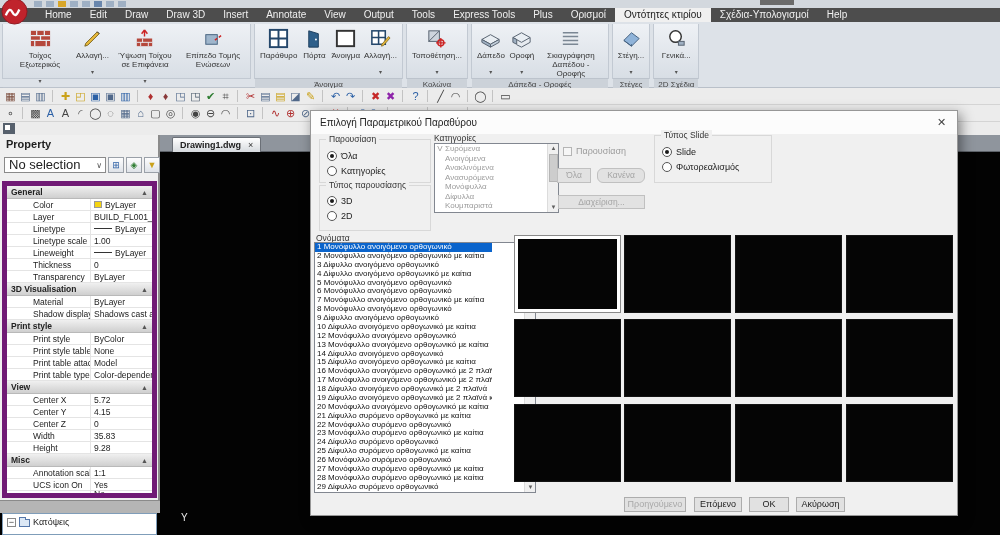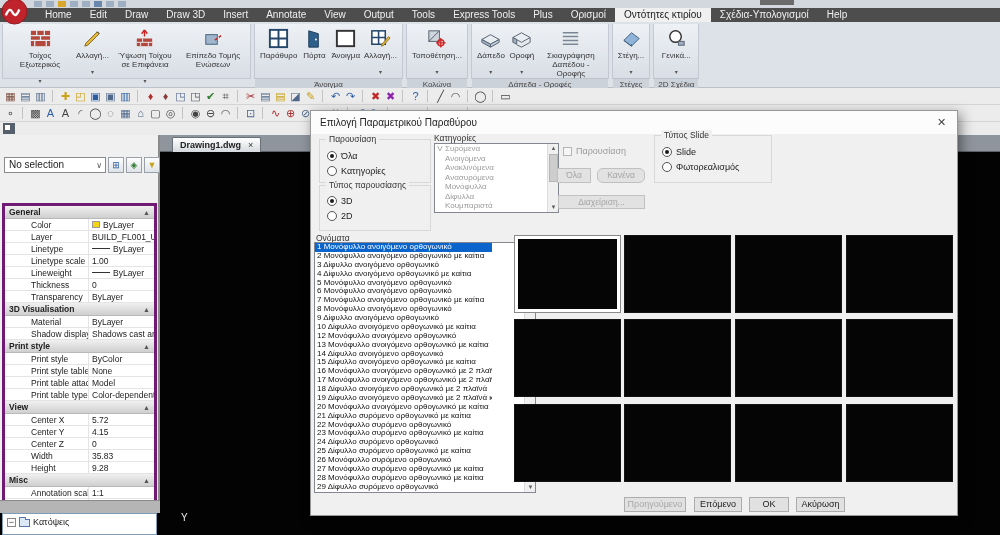--- a/index.html
+++ b/index.html
@@ -35,24 +35,24 @@
   .ticon { font-size:11px; line-height:15px; width:15px; text-align:center; flex:0 0 auto; }
   .tsep { width:6px; height:12px; border-left:1px solid #c3c3c3; margin-left:4px; flex:0 0 auto; }
   .band { position:absolute; left:0; top:122px; width:1000px; height:13px; background:#ececec; }
   .flyout { position:absolute; left:3px; top:123px; width:12px; height:11px; background:#56606c; }
   .flyout::after { content:""; position:absolute; left:2px; top:2px; width:5px; height:5px; background:#fff; }
 
   
   .prop-panel { position:absolute; left:0; top:135px; width:160px; height:365px; background:#f0f0f0; border-right:2px solid #8b8b8b; }
   .prop-title { font-size:11px; font-weight:bold; color:#222; padding:3px 0 0 6px; }
   .combo-row { position:absolute; top:22px; left:4px; display:flex; }
-  .combo { width:102px; height:16px; background:#fff; border:1px solid #8a8a8a; font-size:10px; line-height:14px; padding-left:4px; color:#222; position:relative; }
+  .combo { width:102px; height:16px; background:#fff; border:1px solid #8a8a8a; font-size:13px; line-height:14px; padding-left:4px; color:#222; position:relative; }
   .combo-caret::after { content:"∨"; position:absolute; right:3px; top:1px; font-size:8px; color:#555; }
   .combo-btn { width:16px; height:16px; margin-left:2px; border:1px solid #9aa0a8; background:linear-gradient(#fdfdfd,#dfe3e8); font-size:9px; text-align:center; line-height:14px; }
-  .prop-grid { position:absolute; top:46px; left:2px; width:155px; height:317px; overflow:hidden; background:#fff; border:3px solid #701a75;margin-top:22px; }
+  .prop-grid { position:absolute; top:46px; left:2px; width:155px; height:317px; overflow:hidden; background:#fff; border:5px solid #701a75; }
   .psec { height:13px; background:linear-gradient(#f0f0f0,#cfcfcf); border-bottom:1px solid #b9b9b9; font-size:8.5px; font-weight:bold; color:#222; display:flex; justify-content:space-between; align-items:center; padding:0 4px; }
   .psec .parw { font-size:7px; color:#555; font-weight:normal; }
   .prow { height:12px; display:flex; border-bottom:1px solid #e4e4e4; font-size:8.5px; color:#222; }
   .prow.clipped { height:7px; }
   .plab { width:84px; padding-left:26px; border-right:1px solid #e4e4e4; line-height:12px; white-space:nowrap; overflow:hidden; }
   .pval { flex:1; padding-left:3px; display:flex; align-items:center; white-space:nowrap; overflow:hidden; }
   .swatch { width:8px; height:7px; border:1px solid #999; margin-right:3px; flex:0 0 auto; }
   .pline { width:18px; height:1px; background:#333; margin-right:3px; flex:0 0 auto; }
 
   
@@ -407,20 +407,21 @@
       <div class="ticon" style="color: rgb(68, 68, 68);">⊞</div>
       <div class="tsep"></div>
       <div class="ticon" style="color: rgb(46, 125, 50);">▭</div>
       <div class="ticon" style="color: rgb(46, 125, 50);">▭</div>
       <div class="ticon" style="color: rgb(46, 125, 50);">▯</div>
     </div>
   <div class="band"></div>
   <div class="flyout"></div>
 
   <div class="prop-panel">
+    <div class="prop-title">Property</div>
     <div class="combo-row">
       <div class="combo">
         <span>No selection</span>
         <span class="combo-caret"></span>
       </div>
       <div style="display:flex;">
           <div class="combo-btn" style="color: rgb(42, 95, 165);">⊞</div>
           <div class="combo-btn" style="color: rgb(46, 125, 50);">◈</div>
           <div class="combo-btn" style="color: rgb(202, 162, 27);">▼</div>
         </div>

